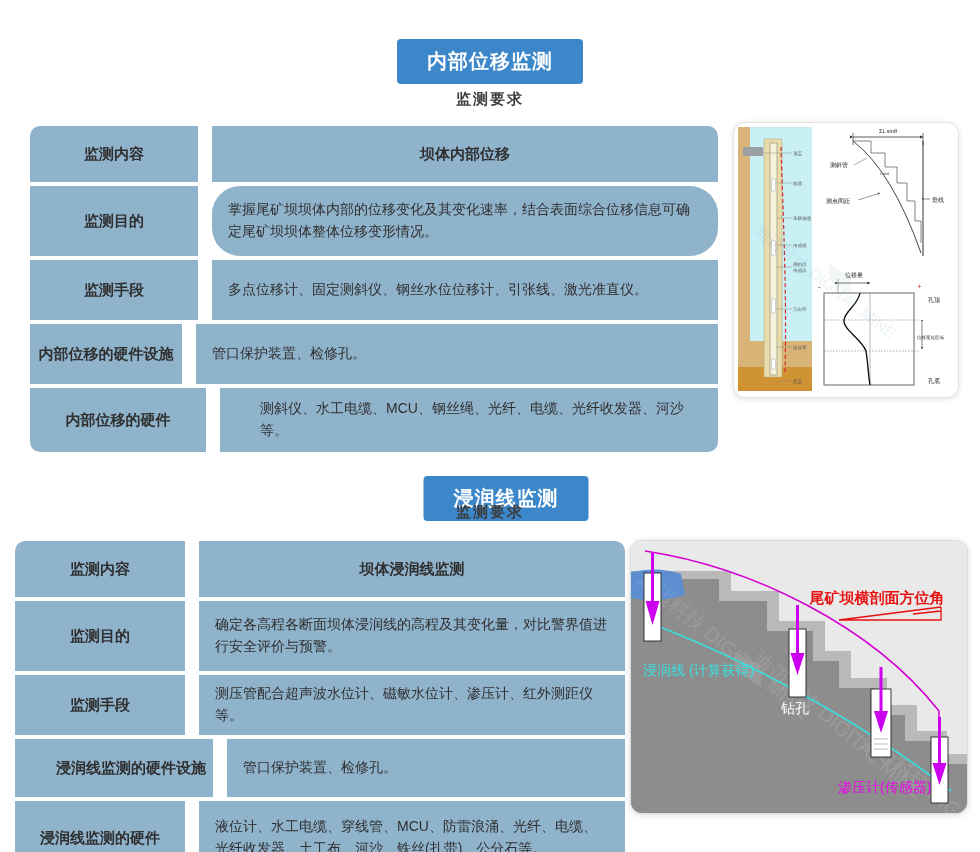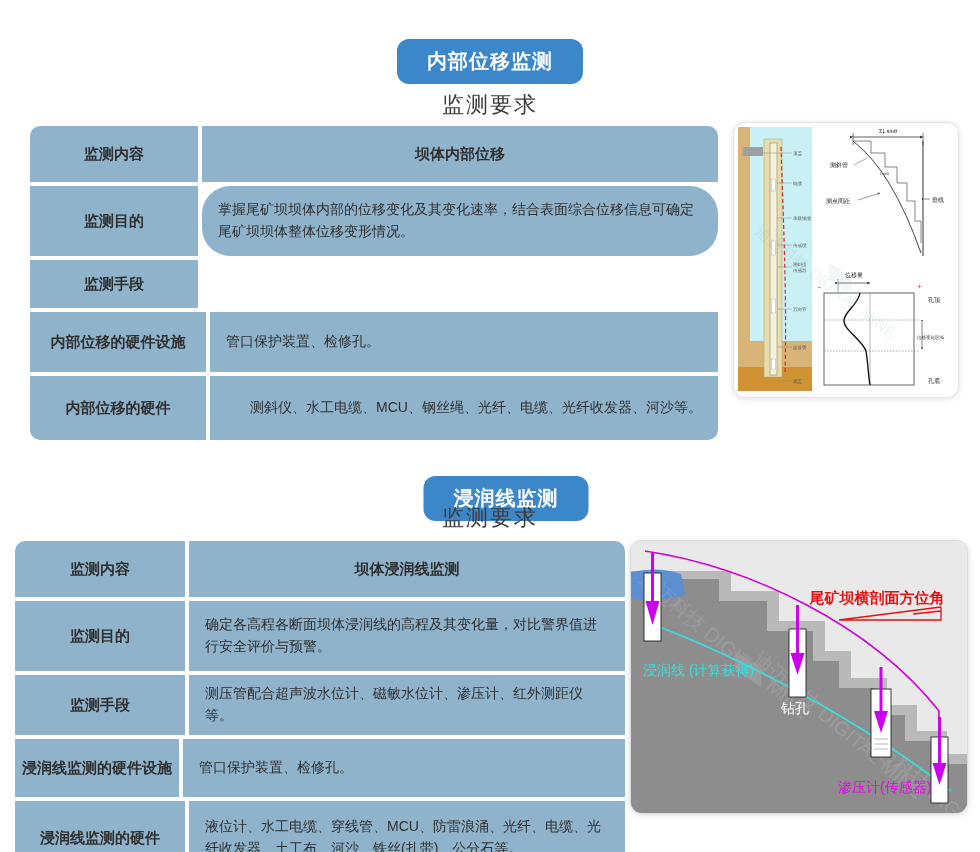--- a/index.html
+++ b/index.html
@@ -1,30 +1,30 @@
 <!DOCTYPE html>
 <html><head>
 <meta charset="utf-8">
 <style>
   html,body{margin:0;padding:0;background:#ffffff;}
   body{font-family:"Liberation Sans","DejaVu Sans",sans-serif;color:#2f2f2f;}
   .page{position:relative;width:980px;height:852px;background:#fff;overflow:hidden;}
 
   .badge{position:absolute;left:50%;transform:translateX(-50%);
     background:#3c87c9;color:#fff;font-size:20px;font-weight:bold;
-    padding:9px 30px;border-radius:12px;letter-spacing:1px;white-space:nowrap;}
+    padding:9px 30px;border-radius:4px;letter-spacing:1px;white-space:nowrap;}
   .sec-title{position:absolute;left:50%;transform:translateX(-50%);
-    font-size:22px;color:#3c3c3c;font-weight:400;letter-spacing:2px;white-space:nowrap;}
+    font-size:15px;color:#3c3c3c;font-weight:700;letter-spacing:2px;white-space:nowrap;}
 
   .tbl{position:absolute;display:flex;flex-direction:column;gap:4px;
     border-radius:10px;overflow:hidden;}
   .tbl-row{display:flex;gap:4px;}
   .cell{background:#90b3cc;display:flex;align-items:center;}
   .cell.label{justify-content:center;font-weight:bold;font-size:15px;flex:none;text-align:left;}
-  .cell.value{flex:1;font-size:14px;line-height:1.55;padding:6px 16px;}
+  .cell.value{flex:1;font-size:14px;line-height:1.55;padding:6px 16px;margin-left:10px;}
   .cell.value.center{justify-content:center;font-weight:bold;font-size:15px;padding:6px 8px;}
 
   .card{position:absolute;border-radius:12px;overflow:hidden;}
   .card.white{background:#fff;border:1px solid #e3e3e3;box-shadow:0 1px 6px rgba(0,0,0,0.12);}
   .card.gray{background:#e9e9e9;border:1px solid #dcdcdc;box-shadow:0 1px 6px rgba(0,0,0,0.15);}
   svg{display:block;}
   svg text{font-family:"Liberation Sans","DejaVu Sans",sans-serif;}
 </style>
 </head>
 <body>
@@ -38,23 +38,24 @@
     <div class="tbl-row">
       <div class="cell label" style="width:168px;min-height:44px;">监测内容</div>
       <div class="cell value center" style="min-height:44px;">坝体内部位移</div>
     </div>
     <div class="tbl-row">
       <div class="cell label" style="width:168px;min-height:58px;">监测目的</div>
       <div class="cell value" style="min-height:58px;border-radius:28px;">掌握尾矿坝坝体内部的位移变化及其变化速率，结合表面综合位移信息可确定尾矿坝坝体整体位移变形情况。</div>
     </div>
     <div class="tbl-row">
       <div class="cell label" style="width:168px;min-height:48px;">监测手段</div>
-    </div>
-    <div class="tbl-row">
-      <div class="cell label" style="width:176px;min-height:48px;">内部位移的硬件设施</div>
+      <div class="cell value" style="min-height:48px;">多点位移计、固定测斜仪、钢丝水位位移计、引张线、激光准直仪。</div>
+    </div>
+    <div class="tbl-row">
+      <div class="cell label" style="width:152px;min-height:48px;">内部位移的硬件设施</div>
       <div class="cell value" style="min-height:48px;">管口保护装置、检修孔。</div>
     </div>
     <div class="tbl-row">
       <div class="cell label" style="width:176px;min-height:52px;">内部位移的硬件</div>
       <div class="cell value" style="min-height:52px;padding-left:40px;">测斜仪、水工电缆、MCU、钢丝绳、光纤、电缆、光纤收发器、河沙等。</div>
     </div>
   </div>
 
   <div class="card white" style="left:733px;top:122px;width:224px;height:274px;">
     <svg width="224" height="274" viewBox="0 0 224 274">
@@ -150,21 +151,21 @@
     </div>
     <div class="tbl-row">
       <div class="cell label" style="width:170px;min-height:58px;">监测目的</div>
       <div class="cell value" style="min-height:58px;">确定各高程各断面坝体浸润线的高程及其变化量，对比警界值进行安全评价与预警。</div>
     </div>
     <div class="tbl-row">
       <div class="cell label" style="width:170px;min-height:48px;">监测手段</div>
       <div class="cell value" style="min-height:48px;">测压管配合超声波水位计、磁敏水位计、渗压计、红外测距仪等。</div>
     </div>
     <div class="tbl-row">
-      <div class="cell label" style="width:164px;min-height:46px;">浸润线监测的硬件设施</div>
+      <div class="cell label" style="width:164px;min-height:46px;padding-left:34px;">浸润线监测的硬件设施</div>
       <div class="cell value" style="min-height:46px;">管口保护装置、检修孔。</div>
     </div>
     <div class="tbl-row">
       <div class="cell label" style="width:170px;min-height:62px;">浸润线监测的硬件</div>
       <div class="cell value" style="min-height:62px;">液位计、水工电缆、穿线管、MCU、防雷浪涌、光纤、电缆、光纤收发器、土工布、河沙、铁丝(扎带)、公分石等。</div>
     </div>
   </div>
 
   <div class="card gray" style="left:630px;top:540px;width:336px;height:272px;">
     <svg width="336" height="272" viewBox="0 0 336 272">

